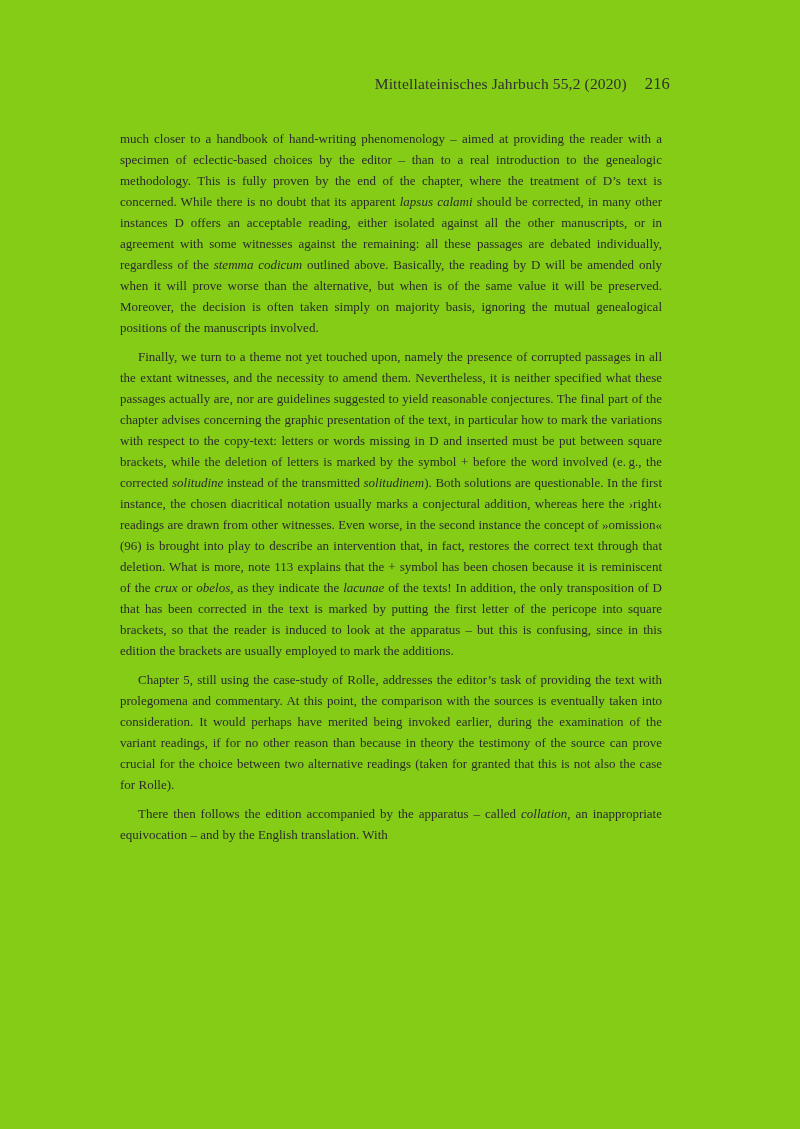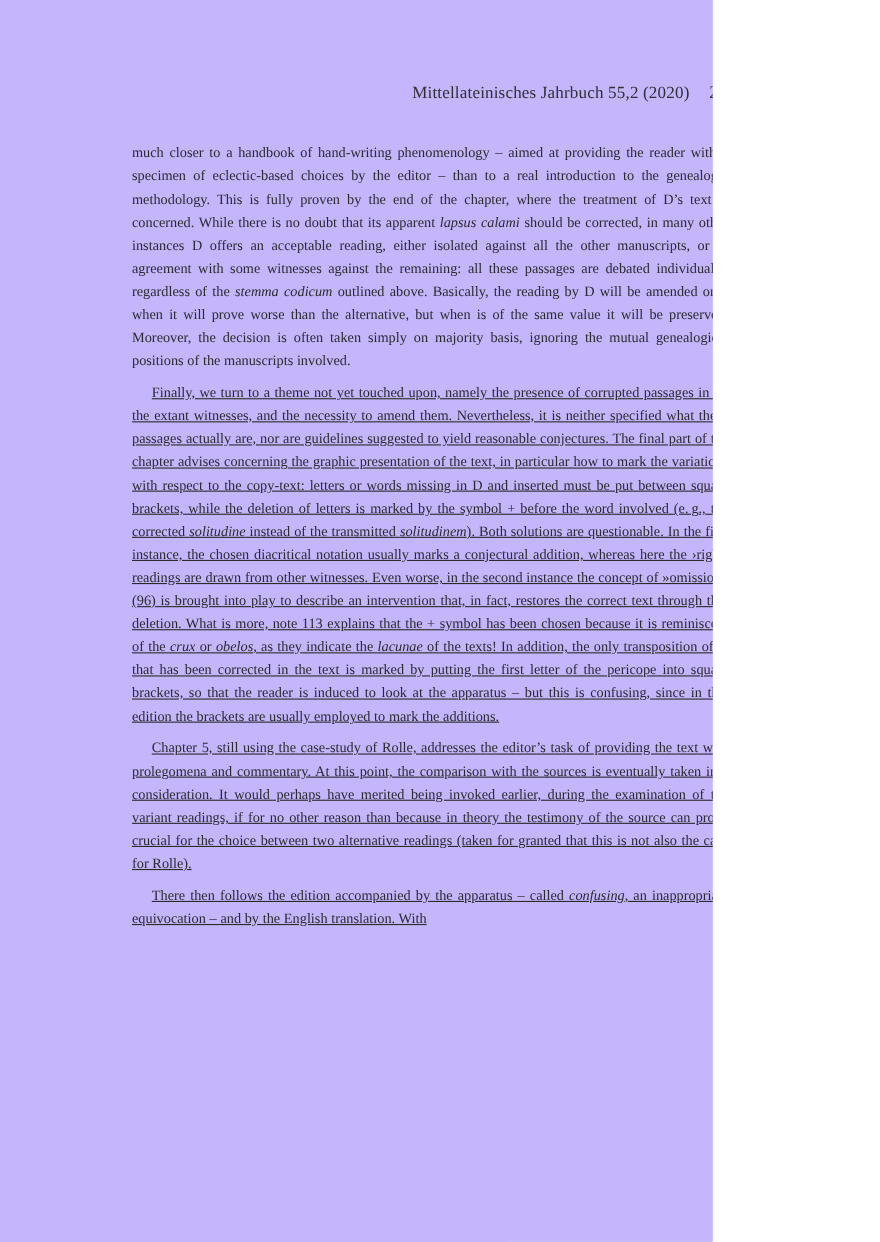--- a/index.html
+++ b/index.html
@@ -6,23 +6,23 @@
     margin: 0;
     padding: 0;
     background: #ffffff;
   }
   body {
     font-family: "Liberation Serif", "DejaVu Serif", serif;
     color: #2b2b2b;
   }
   .page {
     position: relative;
-    width: 648px;
+    width: 800px;
     height: 1129px;
-    background: #c4b5fd;
+    background: #84cc16;
     overflow: hidden;
     box-sizing: border-box;
   }
   .running-head {
     position: absolute;
     left: 112px;
     top: 74px;
     width: 558px;
     height: 24px;
     display: flex;
@@ -53,21 +53,20 @@
     line-height: 21px;
     text-align: justify;
     text-justify: inter-word;
     hyphens: manual;
     -webkit-hyphens: manual;
     color: #2b2b2b;
     word-spacing: 0.1px;
   }
   p.body-par.indented {
     text-indent: 18px;
-    text-decoration: underline;
   }
   p.body-par em {
     font-style: italic;
   }
   .nb { white-space: nowrap; }
 </style>
 </head>
 <body>
 
 <div class="page">
@@ -78,17 +77,17 @@
   </div>
 
   <div class="text-column">
 
     <p class="body-par">much closer to a handbook of hand-writing phenomenology – aimed at providing the reader with a specimen of eclectic-based choices by the editor – than to a real introduction to the genealogic methodology. This is fully proven by the end of the chapter, where the treatment of D’s text is concerned. While there is no doubt that its apparent <em>lapsus calami</em> should be corrected, in many other instances D offers an acceptable reading, either isolated against all the other manuscripts, or in agreement with some witnesses against the remaining: all these passages are debated individually, regardless of the <em>stemma codicum</em> outlined above. Basically, the reading by D will be amended only when it will prove worse than the alternative, but when is of the same value it will be preserved. Moreover, the decision is often taken simply on majority basis, ignoring the mutual genealogical positions of the manuscripts involved.</p>
 
     <p class="body-par indented">Finally, we turn to a theme not yet touched upon, namely the presence of corrupted passages in all the extant witnesses, and the necessity to amend them. Nevertheless, it is neither specified what these passages actually are, nor are guidelines suggested to yield reasonable conjectures. The final part of the chapter advises concerning the graphic presentation of the text, in particular how to mark the variations with respect to the copy-text: letters or words missing in D and inserted must be put between square brackets, while the deletion of letters is marked by the symbol + before the word involved <span class="nb">(e. g.,</span> the corrected <em>solitudine</em> instead of the transmitted <em>solitudinem</em>). Both solutions are questionable. In the first instance, the chosen diacritical notation usually marks a conjectural addition, whereas here the ›right‹ readings are drawn from other witnesses. Even worse, in the second instance the concept of »omission« (96) is brought into play to describe an intervention that, in fact, restores the correct text through that deletion. What is more, note 113 explains that the + symbol has been chosen because it is reminiscent of the <em>crux</em> or <em>obelos</em>, as they indicate the <em>lacunae</em> of the texts! In addition, the only transposition of D that has been corrected in the text is marked by putting the first letter of the pericope into square brackets, so that the reader is induced to look at the apparatus – but this is confusing, since in this edition the brackets are usually employed to mark the additions.</p>
 
     <p class="body-par indented">Chapter 5, still using the case-study of Rolle, addresses the editor’s task of providing the text with prolegomena and commentary. At this point, the comparison with the sources is eventually taken into consideration. It would perhaps have merited being invoked earlier, during the examination of the variant readings, if for no other reason than because in theory the testimony of the source can prove crucial for the choice between two alternative readings (taken for granted that this is not also the case for Rolle).</p>
 
-    <p class="body-par indented">There then follows the edition accompanied by the apparatus – called <em>confusing</em>, an inappropriate equivocation – and by the English translation. With</p>
+    <p class="body-par indented">There then follows the edition accompanied by the apparatus – called <em>collation</em>, an inappropriate equivocation – and by the English translation. With</p>
 
   </div>
 
 </div>
 
 </body></html>

